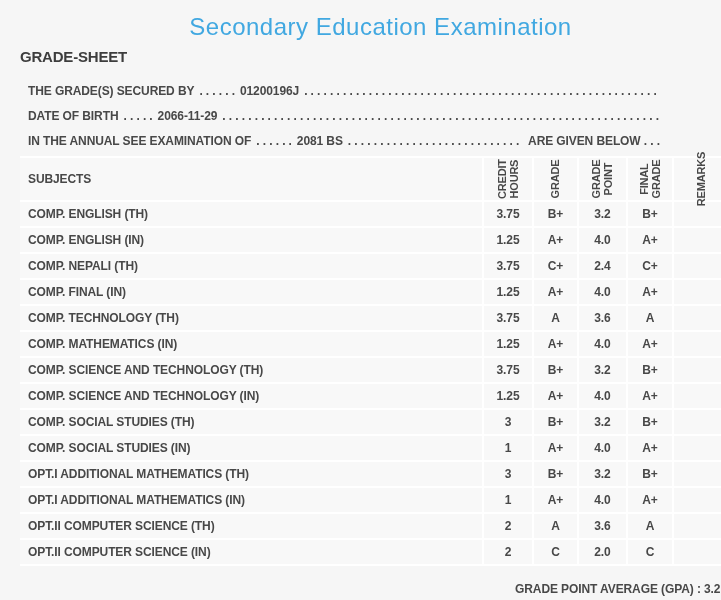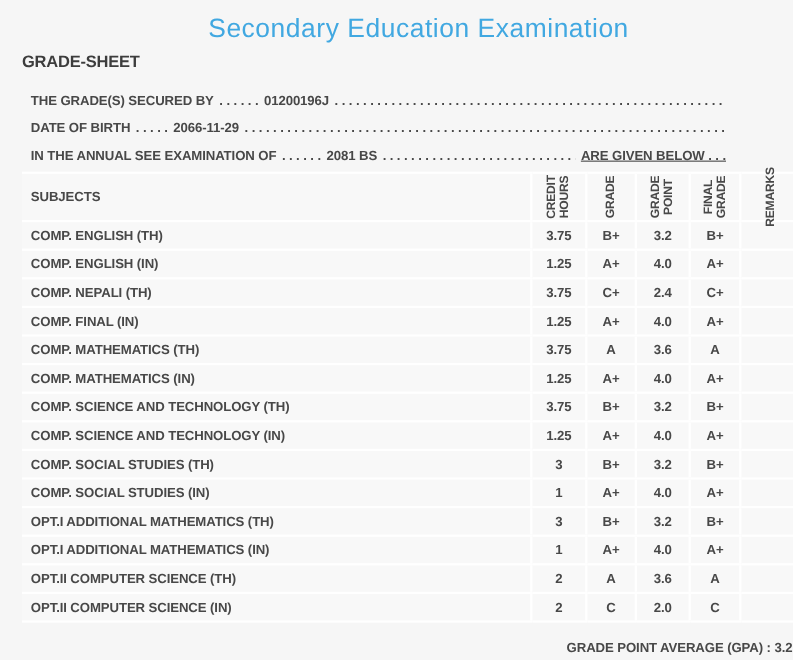--- a/index.html
+++ b/index.html
@@ -45,21 +45,21 @@
     white-space: nowrap;
   }
   .info-line .lbl,
   .info-line .dots,
   .info-line .val { flex: 0 0 auto; margin-right: 5px; }
   .info-line .filler {
     flex: 1 1 0;
     min-width: 0;
     overflow: hidden;
   }
-  .info-line .tail { flex: 0 0 auto; margin-left: 5px; text-decoration: underline; }
+  .info-line .tail { flex: 0 0 auto; margin-left: 5px; }
 
   table.grades {
     width: 707px;
     border-collapse: collapse;
     table-layout: fixed;
     margin-top: 3px;
     font-size: 12px;
     font-weight: bold;
     letter-spacing: -0.1px;
     color: #484848;
@@ -183,21 +183,21 @@
     </tr>
         <tr>
       <td class="subject">COMP. FINAL (IN)</td>
       <td class="colsep">1.25</td>
       <td class="colsep">A+</td>
       <td class="colsep">4.0</td>
       <td class="colsep">A+</td>
       <td class="colsep lastcol"></td>
     </tr>
         <tr>
-      <td class="subject">COMP. MATHEMATICS (TH)</td>
+      <td class="subject">COMP. TECHNOLOGY (TH)</td>
       <td class="colsep">3.75</td>
       <td class="colsep">A</td>
       <td class="colsep">3.6</td>
       <td class="colsep">A</td>
       <td class="colsep lastcol"></td>
     </tr>
         <tr>
       <td class="subject">COMP. MATHEMATICS (IN)</td>
       <td class="colsep">1.25</td>
       <td class="colsep">A+</td>

